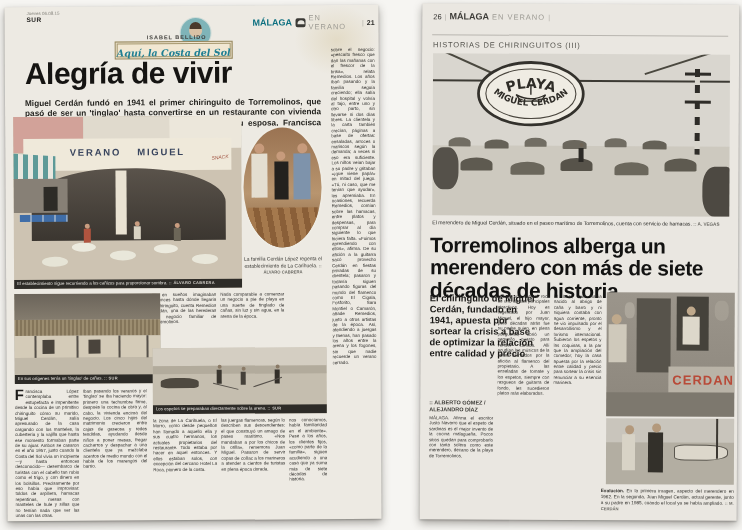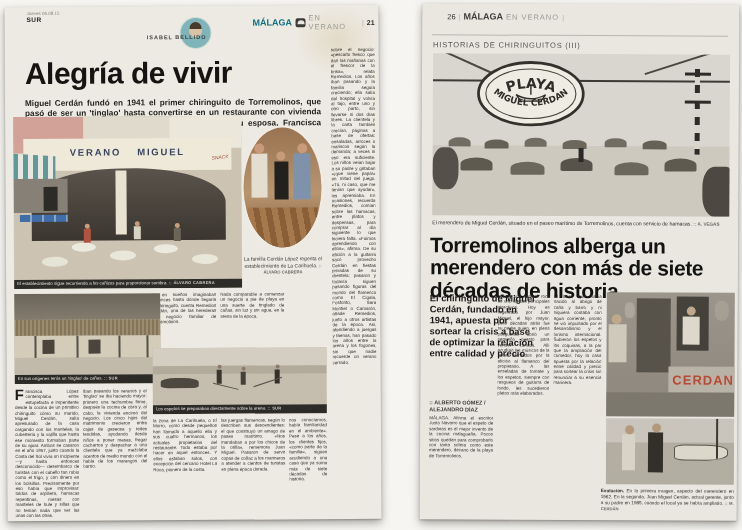--- a/index.html
+++ b/index.html
@@ -39,20 +39,23 @@
       </span>
       <span style="font-size:7.5px;color:#9d9b94;letter-spacing:1px;">EN VERANO</span>
       <span style="font-size:7px;color:#b3b1aa;">|</span>
       <span style="font-size:7px;font-weight:bold;color:#2b2a27;">21</span>
     </div>
 
     <div class="abs" style="left:176px;top:12px;width:30px;height:30px;border-radius:50%;background:radial-gradient(circle at 50% 42%,#d9c2a6 0 6px,#7fb4b8 7px);box-shadow:0 0 0 1px #cfdcd8;z-index:1;">
       <span style="position:absolute;left:9px;top:4px;width:12px;height:7px;background:#4a3a2c;border-radius:6px 6px 0 0;"></span>
     </div>
     <div class="abs" style="left:112px;top:28px;width:120px;text-align:center;font-size:5.5px;font-weight:bold;letter-spacing:1px;color:#3a3936;z-index:2;">ISABEL BELLIDO</div>
+    <div class="abs" style="left:110px;top:35px;width:116px;height:16px;background:#f1e7d2;border:1px solid #93855c;box-shadow:inset 0 0 0 1px #f1e7d2, inset 0 0 0 2px #a4966c;z-index:2;text-align:center;">
+      <span style="font-family:'DejaVu Serif',serif;font-style:italic;font-weight:bold;font-size:9.5px;line-height:16px;color:#1f7f93;">Aquí, la Costa del Sol</span>
+    </div>
 
     <div class="abs" style="left:20px;top:50px;font-size:30px;font-weight:bold;letter-spacing:-.5px;color:#151412;">Alegría de vivir</div>
     <div class="abs tiny" style="left:20px;top:92px;width:296px;font-size:8.2px;font-weight:bold;line-height:1.25;color:#24231f;">Miguel Cerdán  fundó en 1941 el primer chiringuito de Torremolinos, que pasó de ser un 'tinglao' hasta convertirse en un restaurante con vivienda incluida, aupado por el 'boom' del turismo y por su esposa, Francisca López</div>
 
     <div class="abs tiny" style="left:326px;top:42px;width:44px;height:472px;">sobre el negocio: «pescaíto fresco que dan las mañanas con el frescor de la brisa», relata Remedios. Los años iban pasando y la familia seguía creciendo; ella salía del hospital y volvía al tajo, entre uno y otro parto, sin llevarse ni dos días libres. La clientela y la carta también crecían, páginas a base de ofertas: ensaladas, arroces o mariscos según la demanda; a veces ni eso era suficiente. Los niños veían bajar a su padre y gritaban «¡que viene papá!» en mitad del juego. «Tú, ni caso, que me tenían que ayudar», les apremiaba. En ocasiones, recuerda Remedios, comían sobre las hamacas, entre platos y despensas, para comprar al día siguiente lo que hiciera falta. «Fuimos aprendiendo con ellos», afirma. De su afición a la guitarra sacó provecho Cerdán en fiestas privadas de su clientela; pasaron y todavía siguen pasando figuras del mundo del flamenco como El Cigala, Fosforito, Sara Montiel o Camarón, añade Remedios, junto a otros artistas de la época. Así, atendiendo a juergas y faenas, han pasado los años entre la arena y los fogones, sin que nadie recuerde un verano cerrado.</div>
 
     <div class="photo" style="left:8px;top:110px;width:228px;height:172px;background:#cdc3b2;">
       <div class="abs" style="left:0;top:0;width:70px;height:36px;background:#d2a299;"></div>
       <div class="abs" style="left:70px;top:0;width:86px;height:30px;background:#e0dacd;"></div>
       <div class="abs" style="left:156px;top:0;width:72px;height:32px;background:#ece7db;"></div>
@@ -145,21 +148,21 @@
     </div>
     <div class="abs tiny" style="left:76px;top:382px;width:64px;height:132px;">Iban pasando los veranos y el 'tinglao' se iba haciendo mayor: primero una techumbre firme, después la cocina de obra y, al cabo, la vivienda encima del negocio. Los cinco hijos del matrimonio crecieron entre cajas de gaseosa y redes tendidas, ayudando desde niños a poner mesas, fregar cacharros y despachar a una clientela que ya mezclaba acentos de medio mundo con el habla de los marengos del barrio.</div>
     <div class="abs tiny" style="left:146px;top:412px;width:64px;height:102px;">la zona de La Carihuela, o El Morro, como desde pequeños han llamado a aquello ella y sus cuatro hermanos, los actuales propietarios del restaurante. Todo estaba por hacer en aquel entonces. Y ellos estaban solos, con excepción del cercano Hotel La Roca, pionero de la costa.</div>
     <div class="abs tiny" style="left:214px;top:412px;width:64px;height:102px;">las juergas flamencas, según lo describen sus descendientes: el que construyó un amago de paseo marítimo. «Nos mandaban a por los chicos de la orilla», rememora Juan Miguel. Pasaron de servir copas de coñac a los marineros a atender a cientos de turistas en plena época dorada.</div>
     <div class="abs tiny" style="left:282px;top:412px;width:38px;height:102px;">nos conocíamos, había familiaridad en el ambiente». Pese a los años, los clientes fijos, «como parte de la familia», siguen acudiendo a una casa que ya suma más de siete décadas de historia.</div>
   </div>
 
   <div class="page page-right">
 
     <div class="abs" style="left:11px;top:8px;display:flex;align-items:center;gap:3px;">
-      <span style="font-size:7.5px;font-weight:normal;color:#2b2a27;margin-left:14px;">26</span>
+      <span style="font-size:7.5px;font-weight:normal;color:#2b2a27;">26</span>
       <span style="font-size:7px;color:#b3b1aa;">|</span>
       <span style="font-size:9px;font-weight:bold;color:#3d3c38;">MÁLAGA</span>
       <span style="font-size:7.5px;color:#9d9b94;letter-spacing:1px;">EN VERANO</span>
       <span style="font-size:7px;color:#b3b1aa;">|</span>
     </div>
     <div class="rule" style="left:10px;top:31px;width:296px;"></div>
     <div class="abs" style="left:11px;top:37px;font-size:7.5px;color:#56554f;letter-spacing:.8px;">HISTORIAS DE CHIRINGUITOS (III)</div>
 
     <div class="photo" style="left:11px;top:50px;width:297px;height:162px;background:#d9d6cf;">
       <div class="abs" style="left:0;top:92px;width:297px;height:70px;background:#cdc9bf;"></div>

